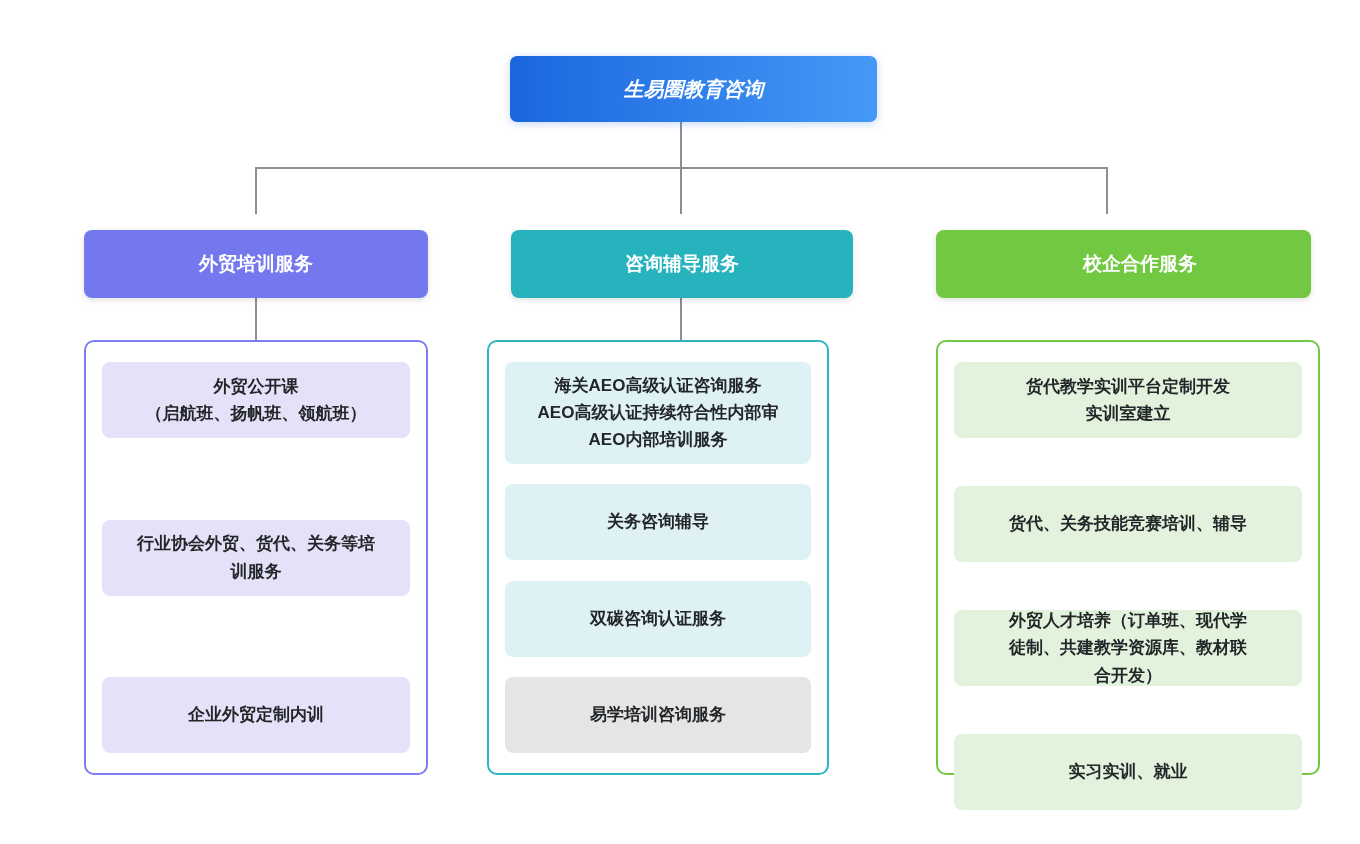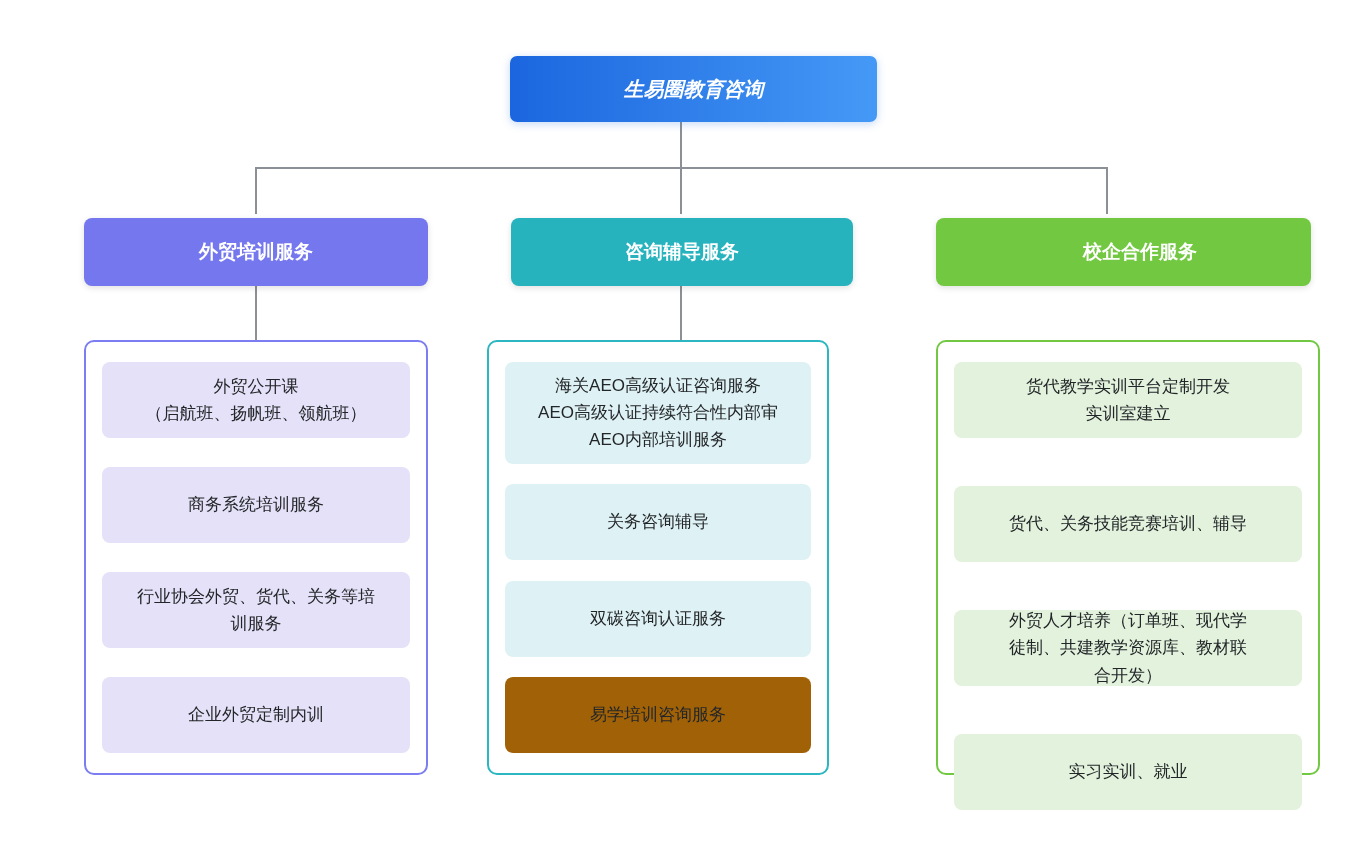--- a/index.html
+++ b/index.html
@@ -25,21 +25,21 @@
     color: #ffffff;
     font-size: 20px;
     font-weight: 700;
     display: flex; align-items: center; justify-content: center;
     box-shadow: 0 2px 8px rgba(27, 102, 223, 0.25);
     font-style: italic;
   }
   
   .branch-header {
     position: absolute;
-    top: 218px; height: 68px;
+    top: 230px; height: 68px;
     border-radius: 8px;
     color: #ffffff;
     font-size: 19px;
     font-weight: 700;
     display: flex; align-items: center; justify-content: center;
     box-shadow: 0 2px 6px rgba(0,0,0,0.12);
   }
   .bh-0 { left: 84px;  width: 344px; }
   .bh-1 { left: 511px; width: 342px; }
   .bh-2 { left: 936px; width: 342px; padding-left: 33px; }
@@ -64,20 +64,21 @@
     border-radius: 8px;
     min-height: 76px;
     box-sizing: border-box;
     display: flex; align-items: center; justify-content: center;
     text-align: center;
     padding: 10px 14px;
     font-size: 17px;
     line-height: 1.6;
     color: #232629;
     white-space: pre-line;
+    font-weight: bold;
   }
   
   .conn {
     position: absolute;
     background: #8A9096;
   }
   .conn-v-top   { left: 680px; top: 122px; width: 2px; height: 92px; }
   .conn-h       { left: 255px; top: 167px; width: 853px; height: 2px; }
   .conn-v-left  { left: 255px; top: 167px; width: 2px; height: 47px; }
   .conn-v-right { left: 1106px; top: 167px; width: 2px; height: 47px; }
@@ -99,36 +100,35 @@
   <div class="root-node">
     <span>生易圈教育咨询</span>
   </div>
 
   <div class="branch-header bh-0" style="background-color: rgb(117, 119, 238);">
     <span>外贸培训服务</span>
   </div>
   <div class="branch-container bc-0" style="border-color: rgb(123, 125, 240);">
     <div class="leaf-item" style="background-color: rgb(228, 225, 248);">外贸公开课
 （启航班、扬帆班、领航班）</div>
-    <div class="leaf-item" style="background-color: rgb(228, 225, 248);">商务系统培训服务</div>
     <div class="leaf-item" style="background-color: rgb(228, 225, 248);">行业协会外贸、货代、关务等培
 训服务</div>
     <div class="leaf-item" style="background-color: rgb(228, 225, 248); text-align: center;">企业外贸定制内训</div>
   </div>
 
   <div class="branch-header bh-1" style="background-color: rgb(38, 179, 190);">
     <span>咨询辅导服务</span>
   </div>
   <div class="branch-container bc-1" style="border-color: rgb(43, 182, 193);">
     <div class="leaf-item" style="background-color: rgb(222, 241, 244);">海关AEO高级认证咨询服务
 AEO高级认证持续符合性内部审
 AEO内部培训服务</div>
     <div class="leaf-item" style="background-color: rgb(222, 241, 244);">关务咨询辅导</div>
     <div class="leaf-item" style="background-color: rgb(222, 241, 244);">双碳咨询认证服务</div>
-    <div class="leaf-item" style="background-color: #a16207;">易学培训咨询服务</div>
+    <div class="leaf-item" style="background-color: #e5e5e5;">易学培训咨询服务</div>
   </div>
 
   <div class="branch-header bh-2" style="background-color: rgb(114, 200, 64);">
     <span>校企合作服务</span>
   </div>
   <div class="branch-container bc-2" style="border-color: rgb(114, 200, 64);">
     <div class="leaf-item" style="background-color: rgb(226, 242, 220);">货代教学实训平台定制开发
 实训室建立</div>
     <div class="leaf-item" style="background-color: rgb(226, 242, 220);">货代、关务技能竞赛培训、辅导</div>
     <div class="leaf-item" style="background-color: rgb(226, 242, 220);">外贸人才培养（订单班、现代学

